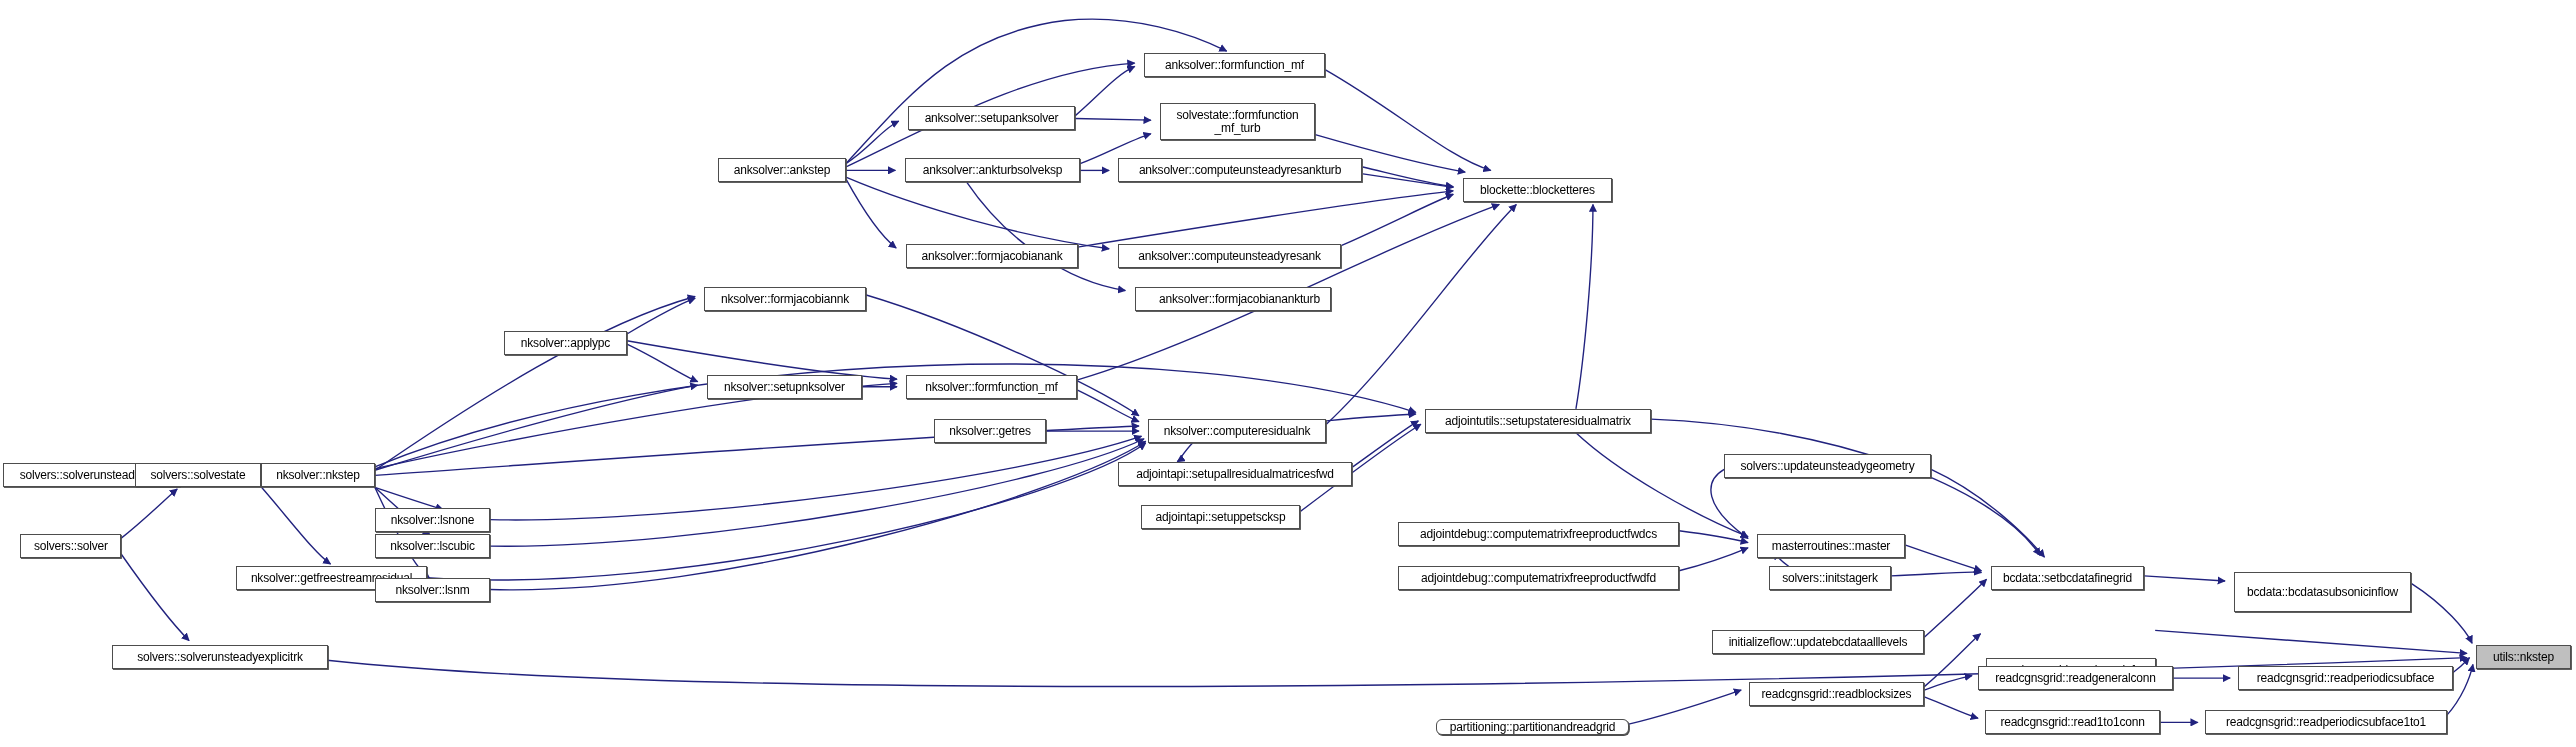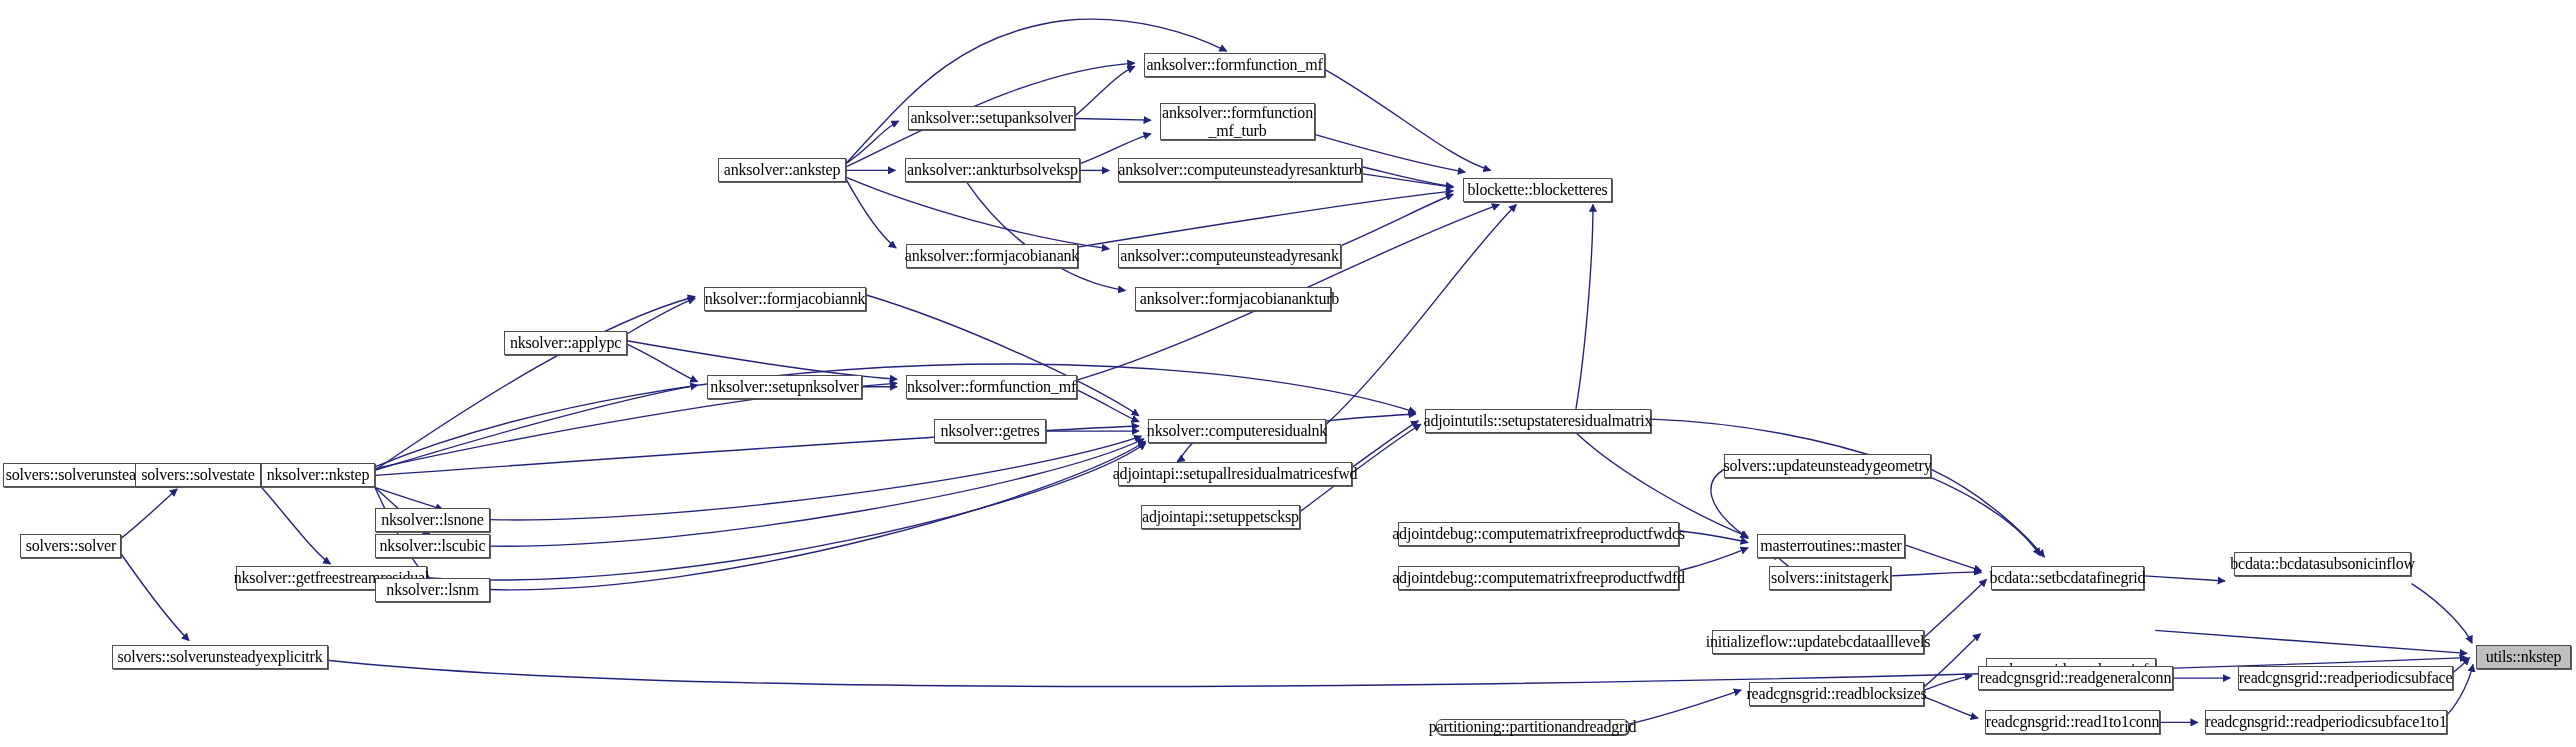--- a/index.html
+++ b/index.html
@@ -6,22 +6,22 @@
   html,body{margin:0;padding:0;background:#ffffff;}
   body{font-family:"Liberation Sans", sans-serif;}
   #canvas{position:relative;width:2576px;height:748px;background:#ffffff;overflow:hidden;}
   #edges{position:absolute;left:0;top:0;width:2576px;height:748px;}
   .node{
     position:absolute;
     box-sizing:border-box;
     border:0.9px solid #4d4d4d;
     background:#ffffff;
     color:#000000;
-    font-family:Liberation Serif, serif;
-    font-size:16px;
+    font-family:Liberation Sans, sans-serif;
+    font-size:12px;
     line-height:1.08;
     display:flex;
     align-items:center;
     justify-content:center;
     text-align:center;
     white-space:pre;
     letter-spacing:-0.2px;
     box-shadow:0.9px 0.9px 0 0 #4d4d4d;
   }
   .node.hl{background:#bfbfbf;}
@@ -105,21 +105,21 @@
         <path d="M 2551 796 L 2618 796" fill="none" stroke="#21227e" stroke-width="1.6" marker-end="url(#arrow)"></path>
         <path d="M 2536 848 L 2580 848" fill="none" stroke="#21227e" stroke-width="1.6" marker-end="url(#arrow)"></path>
         <path d="M 2879 790 C 2890 782 2896 775 2899 772" fill="none" stroke="#21227e" stroke-width="1.6" marker-end="url(#arrow)"></path>
         <path d="M 2872 840 C 2890 820 2900 795 2903 780" fill="none" stroke="#21227e" stroke-width="1.6" marker-end="url(#arrow)"></path>
         <path d="M 1912 850 C 1970 836 2020 818 2044 810" fill="none" stroke="#21227e" stroke-width="1.6" marker-end="url(#arrow)"></path>
         <path d="M 2100 665 C 2090 658 2085 652 2082 648" fill="none" stroke="#21227e" stroke-width="1.6" marker-end="url(#arrow)"></path>
       </g>
   </svg>
   <div id="node-layer">
       <div class="node" style="left: 1144px; top: 53px; width: 181px; height: 24px;"><span class="lbl">anksolver::formfunction_mf</span></div>
-      <div class="node" style="left: 1160px; top: 103px; width: 155px; height: 37px;"><span class="lbl">anksolver::formfunction
+      <div class="node" style="left: 1160px; top: 103px; width: 155px; height: 37px;"><span class="lbl">solvestate::formfunction
 _mf_turb</span></div>
       <div class="node" style="left: 908px; top: 106px; width: 167px; height: 24px;"><span class="lbl">anksolver::setupanksolver</span></div>
       <div class="node" style="left: 718px; top: 158px; width: 128px; height: 24px;"><span class="lbl">anksolver::ankstep</span></div>
       <div class="node" style="left: 905px; top: 158px; width: 175px; height: 24px;"><span class="lbl">anksolver::ankturbsolveksp</span></div>
       <div class="node" style="left: 1118px; top: 158px; width: 244px; height: 24px;"><span class="lbl">anksolver::computeunsteadyresankturb</span></div>
       <div class="node" style="left: 1463px; top: 178px; width: 149px; height: 24px;"><span class="lbl">blockette::blocketteres</span></div>
       <div class="node" style="left: 906px; top: 244px; width: 172px; height: 24px;"><span class="lbl">anksolver::formjacobianank</span></div>
       <div class="node" style="left: 1118px; top: 244px; width: 223px; height: 24px;"><span class="lbl">anksolver::computeunsteadyresank</span></div>
       <div class="node" style="left: 1135px; top: 287px; width: 196px; height: 24px; padding-left: 13px;"><span class="lbl">anksolver::formjacobianankturb</span></div>
       <div class="node" style="left: 704px; top: 287px; width: 162px; height: 24px;"><span class="lbl">nksolver::formjacobiannk</span></div>
@@ -136,21 +136,21 @@
       <div class="node" style="left: 1724px; top: 454px; width: 207px; height: 24px;"><span class="lbl">solvers::updateunsteadygeometry</span></div>
       <div class="node" style="left: 375px; top: 508px; width: 115px; height: 24px;"><span class="lbl">nksolver::lsnone</span></div>
       <div class="node" style="left: 1141px; top: 505px; width: 159px; height: 24px;"><span class="lbl">adjointapi::setuppetscksp</span></div>
       <div class="node" style="left: 1398px; top: 522px; width: 281px; height: 24px;"><span class="lbl">adjointdebug::computematrixfreeproductfwdcs</span></div>
       <div class="node" style="left: 1757px; top: 534px; width: 148px; height: 24px;"><span class="lbl">masterroutines::master</span></div>
       <div class="node" style="left: 20.4px; top: 534px; width: 101px; height: 24px;"><span class="lbl">solvers::solver</span></div>
       <div class="node" style="left: 375px; top: 534px; width: 115px; height: 24px;"><span class="lbl">nksolver::lscubic</span></div>
       <div class="node" style="left: 1398px; top: 566px; width: 281px; height: 24px;"><span class="lbl">adjointdebug::computematrixfreeproductfwdfd</span></div>
       <div class="node" style="left: 1769px; top: 566px; width: 122px; height: 24px;"><span class="lbl">solvers::initstagerk</span></div>
       <div class="node" style="left: 1991px; top: 566px; width: 153px; height: 24px; text-align: center;"><span class="lbl">bcdata::setbcdatafinegrid</span></div>
-      <div class="node" style="left: 2234px; top: 552px; width: 177px; height: 24px;"><span class="lbl">bcdata::bcdatasubsonicinflow</span></div>
+      <div class="node" style="left: 2234px; top: 572px; width: 177px; height: 40px;"><span class="lbl">bcdata::bcdatasubsonicinflow</span></div>
       <div class="node" style="left: 236px; top: 566px; width: 191px; height: 24px;"><span class="lbl">nksolver::getfreestreamresidual</span></div>
       <div class="node" style="left: 375px; top: 578px; width: 115px; height: 24px;"><span class="lbl">nksolver::lsnm</span></div>
       <div class="node" style="left: 1712px; top: 630px; width: 212px; height: 24px;"><span class="lbl">initializeflow::updatebcdataalllevels</span></div>
       <div class="node" style="left: 1986px; top: 658px; width: 170px; height: 24px; justify-content: center;"><span class="lbl">readcgnsgrid::readzoneinfo</span></div>
       <div class="node hl" style="left: 2476px; top: 645px; width: 95px; height: 24px;"><span class="lbl">utils::nkstep</span></div>
       <div class="node" style="left: 112px; top: 645px; width: 216px; height: 24px;"><span class="lbl">solvers::solverunsteadyexplicitrk</span></div>
       <div class="node" style="left: 1978px; top: 666px; width: 195px; height: 24px;"><span class="lbl">readcgnsgrid::readgeneralconn</span></div>
       <div class="node" style="left: 2238px; top: 666px; width: 215px; height: 24px;"><span class="lbl">readcgnsgrid::readperiodicsubface</span></div>
       <div class="node" style="left: 1749px; top: 682px; width: 175px; height: 24px;"><span class="lbl">readcgnsgrid::readblocksizes</span></div>
       <div class="node" style="left: 1985px; top: 710px; width: 175px; height: 24px;"><span class="lbl">readcgnsgrid::read1to1conn</span></div>

